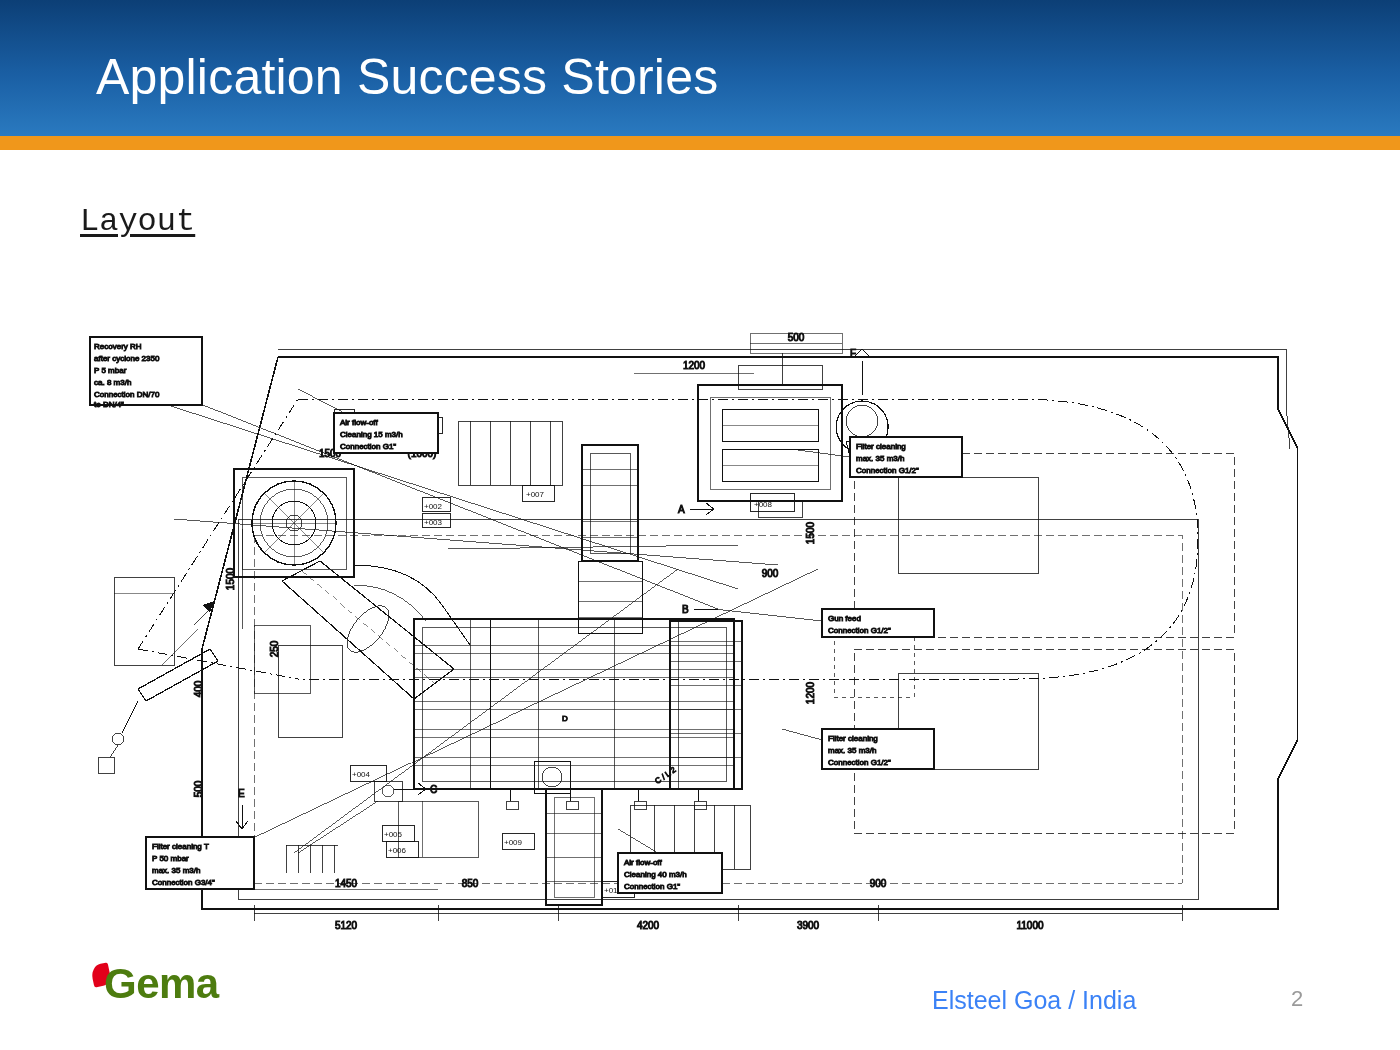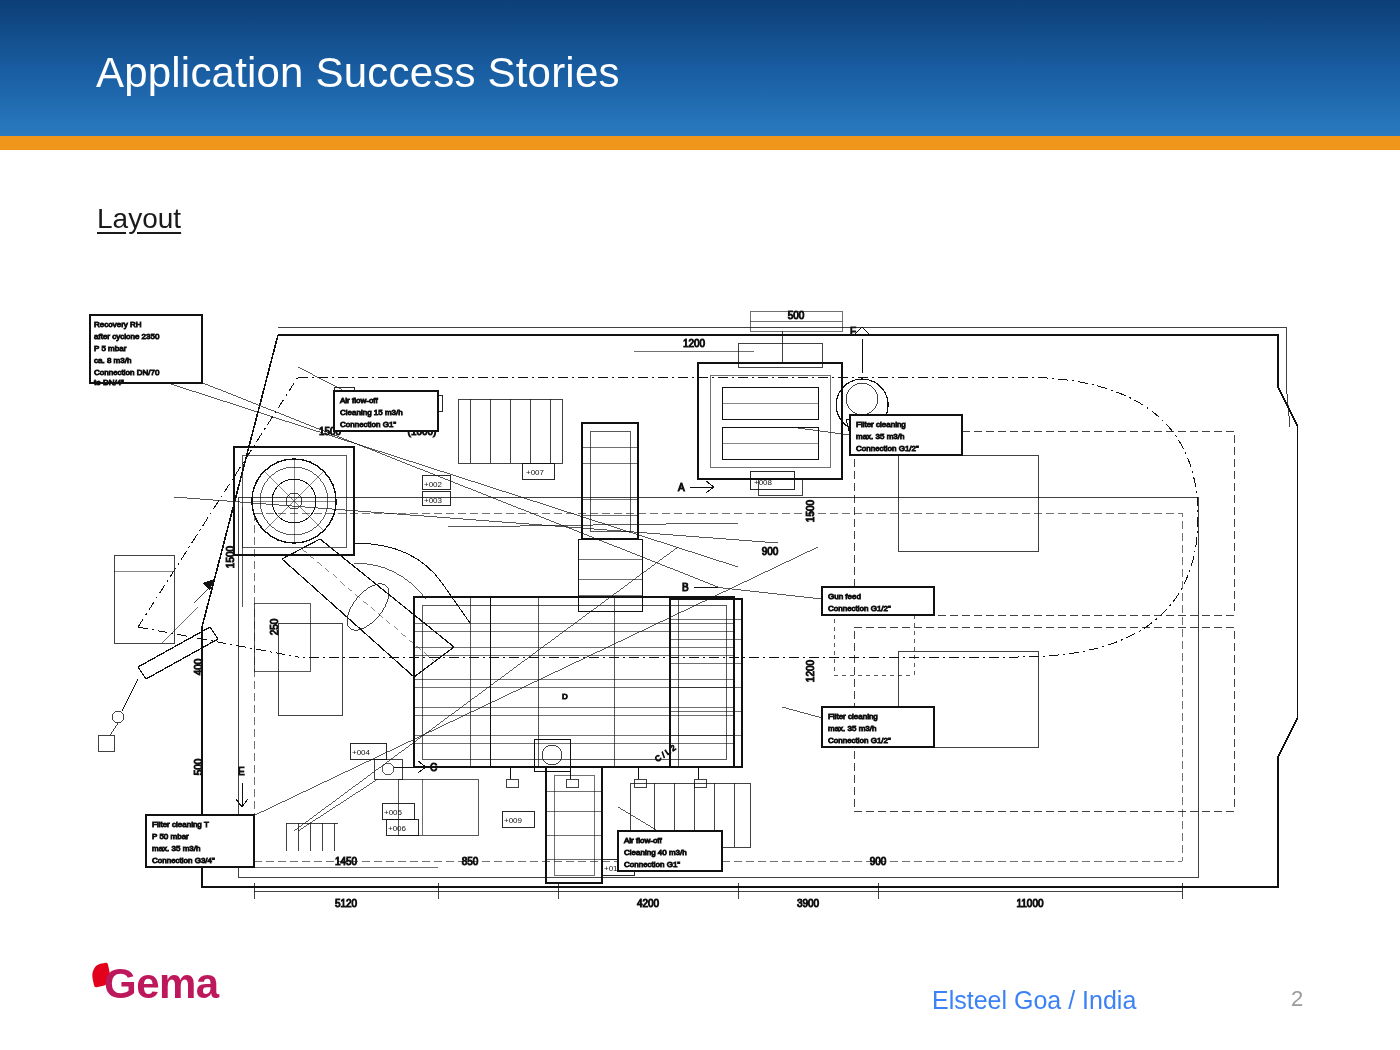--- a/index.html
+++ b/index.html
@@ -20,69 +20,70 @@
     position: absolute;
     left: 0; top: 0;
     width: 1400px;
     height: 136px;
     background: linear-gradient(180deg, #0c3f76 0%, #1a5fa4 55%, #2a7ac0 100%);
   }
   .header-title {
     position: absolute;
     left: 96px;
     top: 52px;
-    font-size: 42px;
+    font-size: 50px;
     color: #ffffff;
     font-weight: normal;
     letter-spacing: 0.2px;
     line-height: 1;
   }
   .header-rule {
     position: absolute;
     left: 0; top: 136px;
     width: 1400px;
     height: 14px;
     background: #f0971b;
   }
 
   
   .subtitle {
     position: absolute;
-    left: 97px;
+    left: 80px;
     top: 203px;
-    font-size: 28px;
+    font-size: 32px;
     color: #1a1a1a;
     text-decoration: underline;
     text-underline-offset: 4px;
+    font-family: Liberation Mono, monospace;
   }
 
   .figure-wrap {
     position: absolute;
     left: 78px;
-    top: 307px;
+    top: 329px;
     width: 1220px;
     height: 610px;
   }
   .figure-wrap svg { display: block; }
 
   
   .logo {
     position: absolute;
     left: 88px;
     top: 962px;
     width: 130px;
     height: 46px;
   }
   .logo-text {
     position: absolute;
     left: 16px;
     top: -2px;
     font-size: 42px;
     font-weight: bold;
-    color: #be185d;
+    color: #4d7c0f;
     letter-spacing: -0.5px;
     font-family: "Liberation Sans", sans-serif;
   }
   .logo-flame {
     position: absolute;
     left: 4px;
     top: 2px;
     width: 18px;
     height: 22px;
     background: #e2001a;

